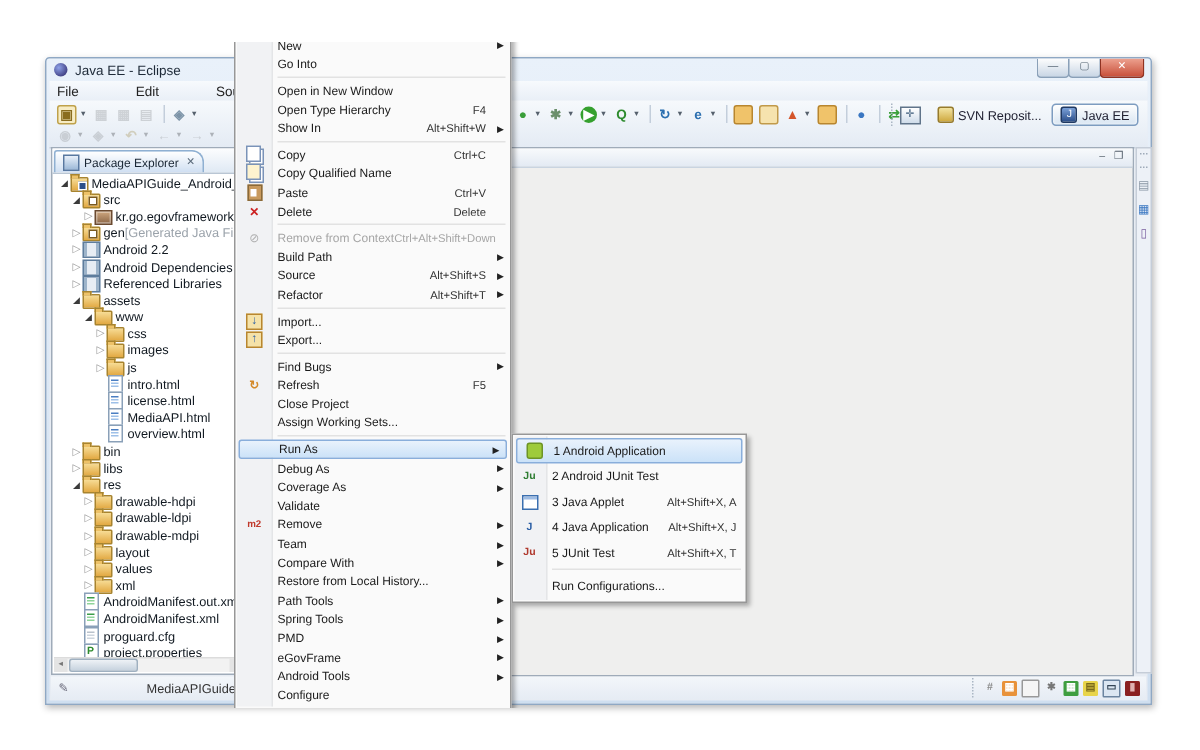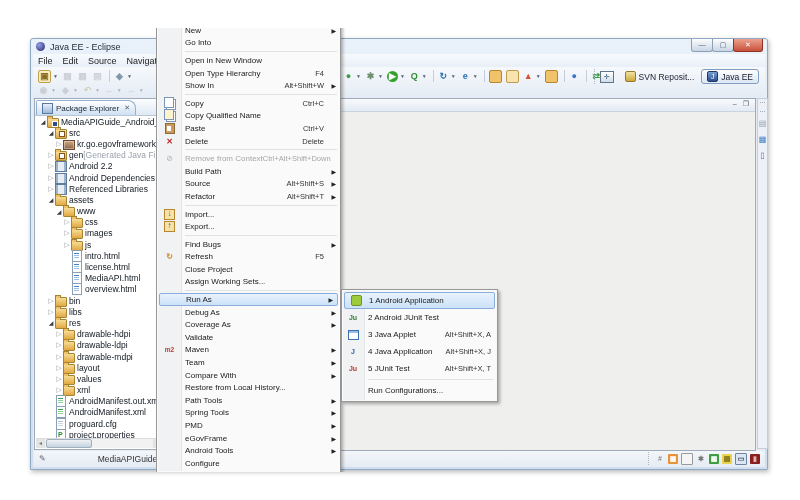--- a/index.html
+++ b/index.html
@@ -12,21 +12,21 @@
   .titlebar{position:absolute;left:0;top:0;right:0;height:15px;display:flex;align-items:center;padding-left:5px;}
   .win-ico{width:9px;height:9px;border-radius:50%;background:radial-gradient(circle at 35% 35%,#8fa2e8,#272062);flex:none;}
   .title-text{font-size:9px;color:#1e2a38;margin-left:5px;white-space:nowrap;}
   .win-controls{position:absolute;right:4px;top:0;display:flex;}
   .wc{width:20px;height:12px;border:1px solid #8aa0b8;border-top:none;border-radius:0 0 3px 3px;
       background:linear-gradient(#fdfdfd,#c9d6e5);font-size:7px;line-height:11px;text-align:center;color:#50606e;margin-left:-1px;}
   .wc.close{width:28px;background:linear-gradient(#eda18f,#c8503a);border-color:#8f3222;color:#fff;}
   .client{position:absolute;left:2px;right:2px;top:15px;bottom:2px;background:#e7ecf3;}
   
   .menubar{position:absolute;left:0;top:0;right:0;height:13px;background:linear-gradient(#f7fafd,#e9eff7);
-           display:flex;align-items:center;font-size:9px;color:#222;}
+           display:flex;align-items:center;font-size:9px;color:#222;gap:28px;}
   .mb-item{padding:0 5px;white-space:nowrap;}
   
   .toolbar{position:absolute;left:0;top:13px;right:0;height:31px;background:linear-gradient(#f6f9fc,#e4ebf4);
            border-bottom:1px solid #c3cedb;}
   .tb-row{position:absolute;display:flex;align-items:center;height:14px;}
   .tb-item{display:flex;align-items:center;height:13px;padding:0 1px;margin-right:2px;}
   .tb-item.disabled{opacity:.42;filter:grayscale(60%);}
   .tb-ico{width:11px;height:11px;font-size:9px;line-height:11px;text-align:center;border-radius:2px;font-weight:bold;}
   .tb-dd{font-size:5px;color:#55606c;margin-left:2px;}
   .tb-sep{width:1px;height:12px;background:#c3cedb;margin:0 3px;}
@@ -609,21 +609,21 @@
         </div>
         <div class="cm-item">
           <span class="cm-label">Coverage As</span>
           <span class="cm-arrow">▶</span>
         </div>
         <div class="cm-item">
           <span class="cm-label">Validate</span>
         </div>
         <div class="cm-item">
           <span class="cm-ico mi-text" style="color: rgb(192, 57, 43); font-size: 6.5px;">m2</span>
-          <span class="cm-label">Maven</span>
+          <span class="cm-label">Remove</span>
           <span class="cm-arrow">▶</span>
         </div>
         <div class="cm-item">
           <span class="cm-label">Team</span>
           <span class="cm-arrow">▶</span>
         </div>
         <div class="cm-item">
           <span class="cm-label">Compare With</span>
           <span class="cm-arrow">▶</span>
         </div>

